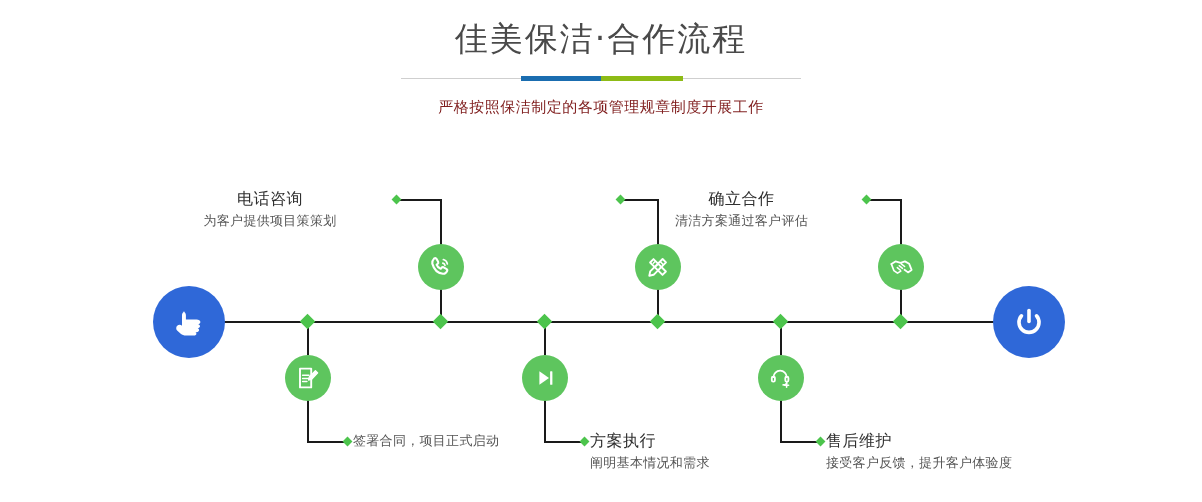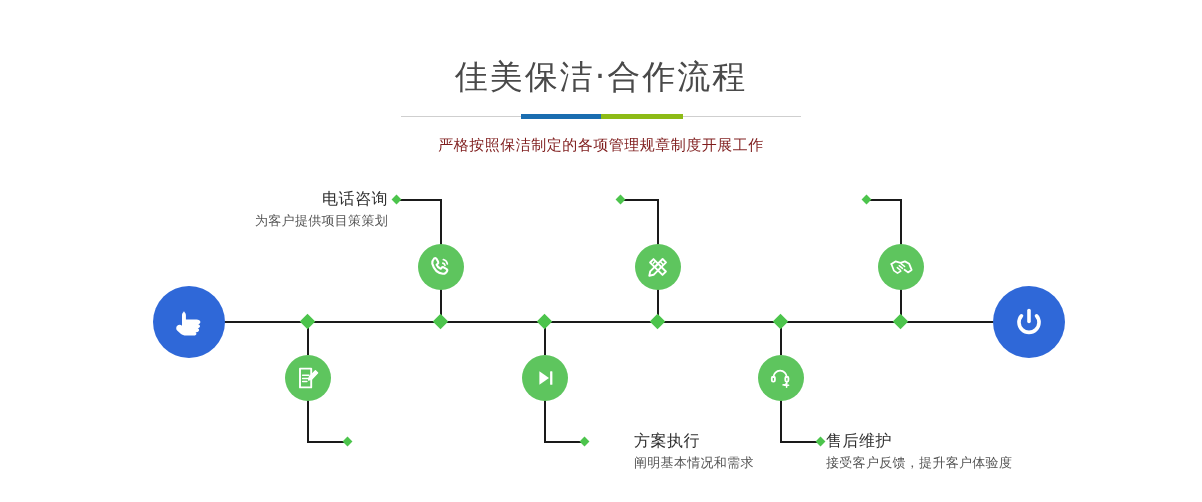--- a/index.html
+++ b/index.html
@@ -18,21 +18,21 @@
   }
 
   
   .header {
     position: absolute;
     left: 0; top: 0;
     width: 1202px;
     text-align: center;
   }
   .page-title {
-    margin-top: 56px;
+    margin-top: 18px;
     font-size: 33px;
     line-height: 42px;
     letter-spacing: 2px;
     color: #4a4a4a;
     font-weight: 400;
   }
   .divider {
     position: relative;
     width: 400px;
     height: 10px;
@@ -147,21 +147,21 @@
     line-height: 22px;
     color: #2f2f2f;
     letter-spacing: 0.5px;
   }
   .label .desc {
     font-size: 13px;
     line-height: 21px;
     color: #555555;
     letter-spacing: 0.3px;
   }
-  .label.right-al { text-align: right; }
+  .label.right-al { text-align: center; }
   .label.left-al  { text-align: left; }
 
   svg { display: block; }
 </style>
 </head>
 <body>
 
 <div class="page">
 
   <div class="header">
@@ -222,20 +222,21 @@
           <path fill="none" stroke="#ffffff" stroke-width="1.9" stroke-linejoin="round" d="M5 3.6h11.2v18.8H5z"></path>
           <path fill="none" stroke="#ffffff" stroke-width="1.5" stroke-linecap="round" d="M7.6 10.2h6.4 M7.6 13.4h6.4 M7.6 16.6h4.3"></path>
           <path fill="#ffffff" stroke="#ffffff" stroke-width="1.3" stroke-linejoin="round" d="M14.3 11.9 20.4 5.6l2.3 2.3-6.1 6.3-3 .8z"></path>
         </svg>
       </span>
     </div>
     <div class="elbow-v" style="left:307px; top:400px; height:42px;"></div>
     <div class="elbow-h" style="left:307px; top:441px; width:40px;"></div>
     <div class="tip-diamond" style="left:344px; top:438px;"></div>
     <div class="label left-al" style="left:353px; top:430px; width:260px;">
+      <div class="desc">签署合同，项目正式启动</div>
     </div>
 
     <div class="diamond" style="left:652px; top:316px;"></div>
     <div class="stem" style="left:657px; top:268px; height:54px;"></div>
     <div class="node-icon" style="left:635px; top:244px;">
       <span>
         <svg width="26" height="26" viewBox="0 0 26 26">
           <path fill="none" stroke="#ffffff" stroke-width="1.9" stroke-linejoin="round" d="M5.2 17.4 17.6 5l3.4 3.4-12.4 12.4-4.3.9z"></path>
           <path fill="none" stroke="#ffffff" stroke-width="1.5" d="M15.1 7.5 18.5 10.9"></path>
           <path fill="none" stroke="#ffffff" stroke-width="1.9" stroke-linejoin="round" d="M20.9 17.5 17.5 20.9 5.1 8.5 8.5 5.1z"></path>
@@ -253,39 +254,43 @@
       <span>
         <svg width="24" height="24" viewBox="0 0 24 24">
           <path fill="#ffffff" d="M6.4 5.2 16 12 6.4 18.8z"></path>
           <rect fill="#ffffff" x="17.1" y="5.2" width="2.3" height="13.6" rx="0.6"></rect>
         </svg>
       </span>
     </div>
     <div class="elbow-v" style="left:544px; top:400px; height:42px;"></div>
     <div class="elbow-h" style="left:544px; top:441px; width:40px;"></div>
     <div class="tip-diamond" style="left:581px; top:438px;"></div>
-    <div class="label left-al" style="left:590px; top:430px; width:260px;margin-left:44px;">
+    <div class="label left-al" style="left:590px; top:430px; width:260px;">
       <div class="ttl">方案执行</div>
       <div class="desc">阐明基本情况和需求</div>
     </div>
 
     <div class="diamond" style="left:895px; top:316px;"></div>
     <div class="stem" style="left:900px; top:268px; height:54px;"></div>
     <div class="node-icon" style="left:878px; top:244px;">
       <span>
         <svg width="27" height="27" viewBox="0 0 27 27">
           <path fill="none" stroke="#ffffff" stroke-width="1.8" stroke-linejoin="round" stroke-linecap="round" d="M3.4 10.1 7.5 7.4l5.1 1.5 4.3-1.5 4.3 2.4 2.4 6.1-3.6 2.5-3.5-2.6"></path>
           <path fill="none" stroke="#ffffff" stroke-width="1.6" stroke-linecap="round" stroke-linejoin="round" d="M3.4 10.1 5.9 16.6l3.6 2.6 3.3-2.1"></path>
           <path fill="none" stroke="#ffffff" stroke-width="1.5" stroke-linecap="round" d="M9.3 13.6l3.1 2.6 M11.2 11.7l3.3 2.7 M13.3 9.8l3.3 2.7"></path>
         </svg>
       </span>
     </div>
     <div class="elbow-v" style="left:900px; top:199px; height:46px;"></div>
     <div class="elbow-h" style="left:868px; top:199px; width:33px;"></div>
     <div class="tip-diamond" style="left:863px; top:196px;"></div>
+    <div class="label right-al" style="left:625px; top:188px; width:233px;">
+      <div class="ttl">确立合作</div>
+      <div class="desc">清洁方案通过客户评估</div>
+    </div>
 
     <div class="diamond" style="left:775px; top:316px;"></div>
     <div class="stem" style="left:780px; top:321px; height:34px;"></div>
     <div class="node-icon" style="left:758px; top:355px;">
       <span>
         <svg width="26" height="26" viewBox="0 0 26 26">
           <path fill="none" stroke="#ffffff" stroke-width="1.8" stroke-linecap="round" d="M5.5 12.2a6.6 6.6 0 0 1 13.2 0"></path>
           <rect fill="none" stroke="#ffffff" stroke-width="1.8" x="3.8" y="11.6" width="3.1" height="5.1" rx="1.4"></rect>
           <rect fill="none" stroke="#ffffff" stroke-width="1.8" x="17.3" y="11.6" width="3.1" height="5.1" rx="1.4"></rect>
           <path fill="none" stroke="#ffffff" stroke-width="1.6" stroke-linecap="round" d="M18.8 16.9c0 1.9-1.8 3-3.7 3"></path>

